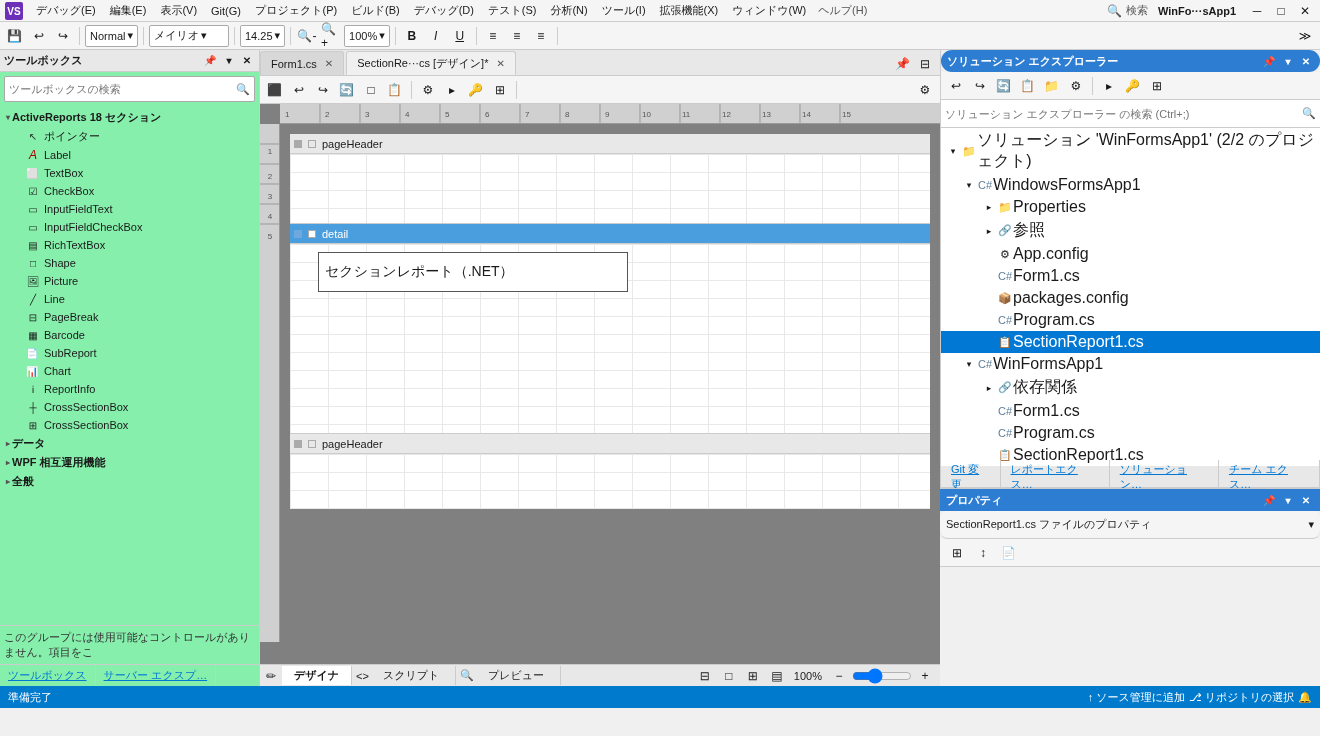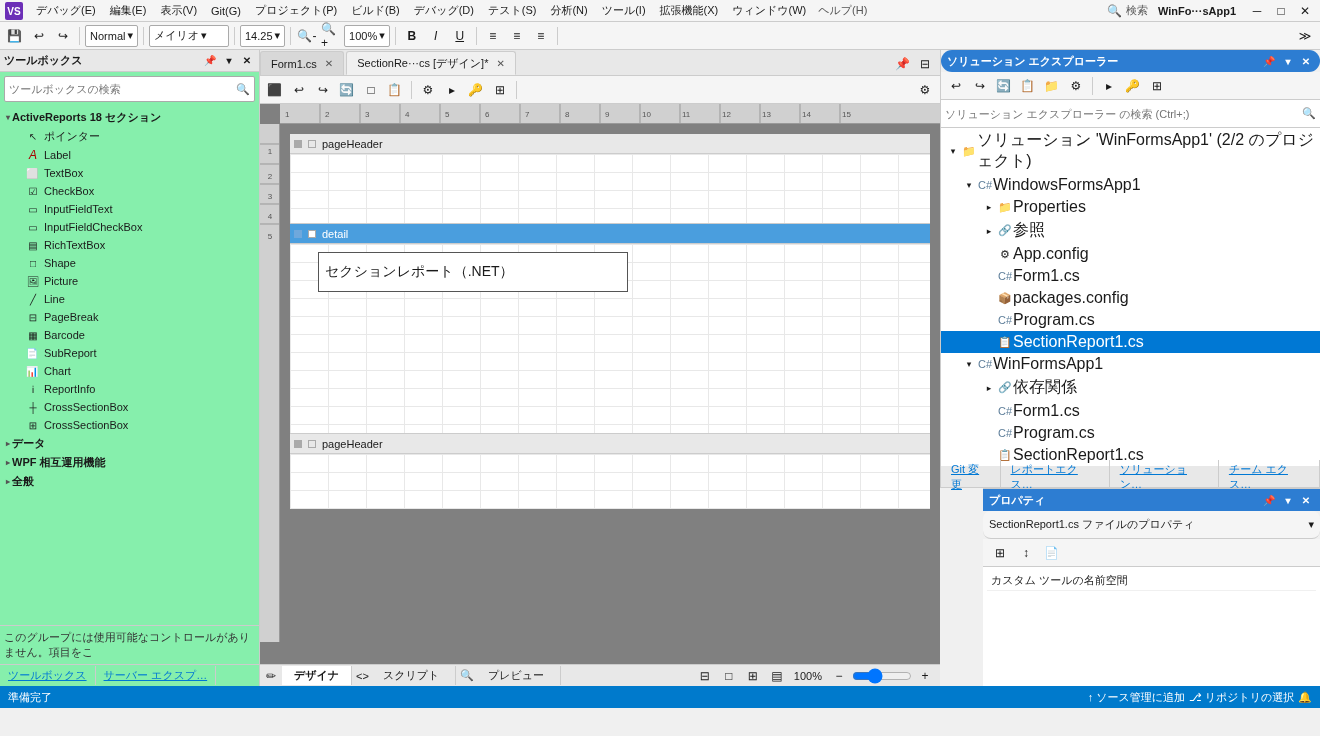--- a/index.html
+++ b/index.html
@@ -55,21 +55,21 @@
     .solution-search { height: 28px; border-bottom: 1px solid #ccc; display: flex; align-items: center; padding: 0 4px; background: white; gap: 2px; }
     .solution-search input { border: none; outline: none; font-size: 11px; flex: 1; }
     .solution-tree { flex: 1; overflow-y: auto; background: white; }
     .sol-item { display: flex; align-items: center; padding: 2px 0; cursor: pointer; font-size: 11px; }
     .sol-item.selected { background: #0078d4; color: white; }
     .sol-arrow { width: 16px; display: flex; align-items: center; justify-content: center; font-size: 9px; flex-shrink: 0; }
     .sol-icon { width: 16px; height: 16px; flex-shrink: 0; display: flex; align-items: center; justify-content: center; font-size: 11px; }
     .sol-label { font-size: 16px; }
     .git-tabs { height: 22px; background: #e8e8e8; border-bottom: 1px solid #ccc; display: flex; align-items: center; }
     .git-tab { font-size: 11px; padding: 2px 10px; cursor: pointer; border-right: 1px solid #ccc; color: #0078d4; text-decoration: underline; }
-    .properties-panel { flex: 1; display: flex; flex-direction: column; margin-left: 43px; }
+    .properties-panel { flex: 1; display: flex; flex-direction: column; }
     .prop-header { height: 22px; background: #2d7dd2; color: white; display: flex; align-items: center; padding: 0 6px; font-size: 11px; font-weight: bold; gap: 4px; }
     .prop-content { flex: 1; overflow-y: auto; background: white; padding: 4px; }
     .prop-row { display: flex; align-items: center; padding: 2px 4px; font-size: 11px; border-bottom: 1px solid #f0f0f0; }
     .prop-label { flex: 1; }
     .prop-value { flex: 1; color: #555; }
 
     
     .statusbar { height: 22px; background: #007acc; color: white; display: flex; align-items: center; padding: 0 8px; font-size: 11px; gap: 10px; }
     .statusbar-right { margin-left: auto; display: flex; gap: 4px; align-items: center; }
 
@@ -540,26 +540,20 @@
       </div>
       <div style="height:28px;background:#f5f5f5;border-bottom:1px solid #ccc;display:flex;align-items:center;padding:0 6px;font-size:11px;border-radius:8px;">
         <span>SectionReport1.cs ファイルのプロパティ</span>
         <span class="chevron-down" style="margin-left:auto;"></span>
       </div>
       <div style="height:28px;background:#f5f5f5;border-bottom:1px solid #ccc;display:flex;align-items:center;padding:0 6px;gap:4px;">
         <div class="toolbar-btn">⊞</div>
         <div class="toolbar-btn">↕</div>
         <div class="toolbar-btn">📄</div>
       </div>
-      <div class="prop-content">
-        <div class="prop-row">
-          <span class="prop-label">カスタム ツールの名前空間</span>
-          <span class="prop-value"></span>
-        </div>
-      </div>
     </div>
   </div>
 </div>
 
 <div class="statusbar">
   <span>準備完了</span>
   <div class="statusbar-right">
     <span style="cursor:pointer;">
       <span>↑</span>
       <span>ソース管理に追加</span>

